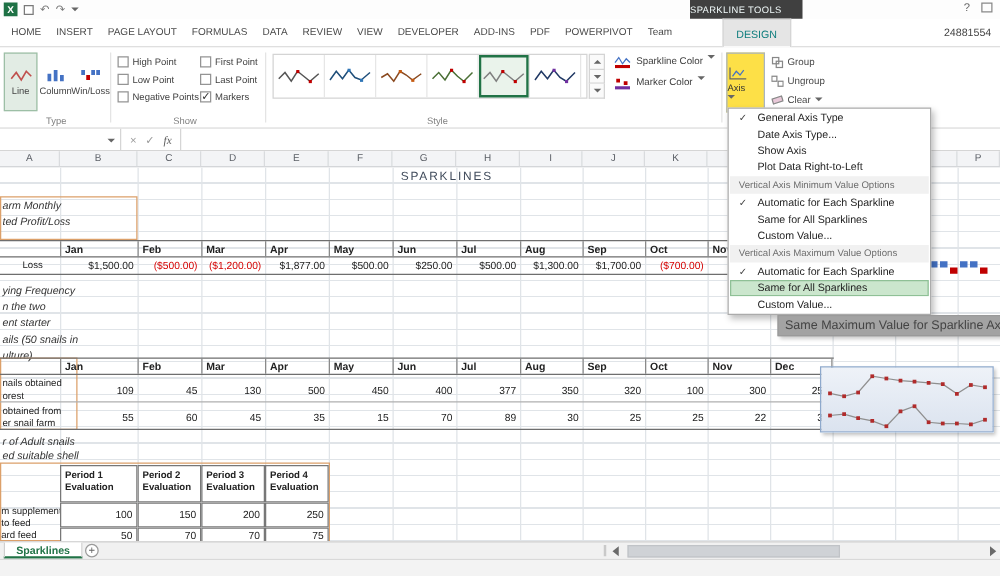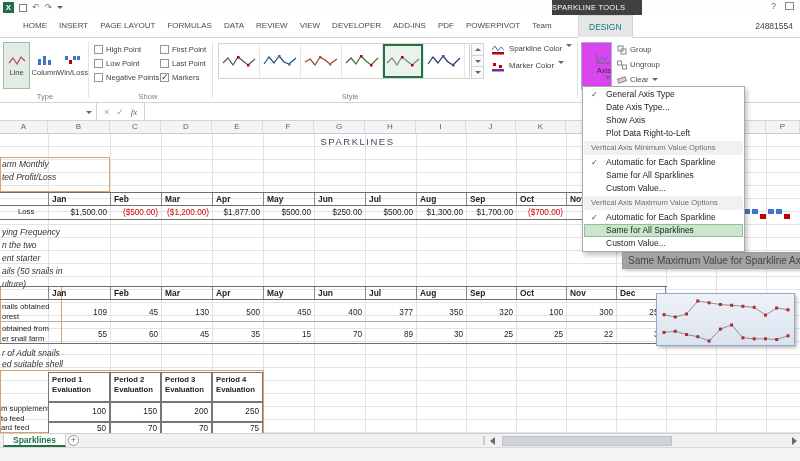--- a/index.html
+++ b/index.html
@@ -11,21 +11,21 @@
 .qat{position:absolute;left:3px;top:2px;display:flex;align-items:center;gap:5px}
 .logo{width:11px;height:11px;background:#1e7145;color:#fff;font-size:8px;font-weight:bold;line-height:11px;text-align:center}
 .saveicon{width:8px;height:8px;border:1px solid #7a7a7a;background:#fff}
 .qicon{font-size:9px;color:#7a7a7a;line-height:11px}
 .ctxgroup{position:absolute;left:552px;top:0;width:90px;height:26px;background:#404040;color:#f2fbfb;font-size:7.5px;line-height:15px;letter-spacing:.3px}
 .tbright{position:absolute;right:6px;top:1px;display:flex;gap:9px;align-items:center;font-size:9px;color:#666}
 .winicon{width:9px;height:8px;border:1px solid #888}
 
 
 .tabsrow{position:absolute;left:0;top:15px;right:0;height:23px;background:#fff;border-bottom:1px solid #d5d5d5}
-.tabs{display:flex;padding-left:17px}
+.tabs{display:flex;padding-left:3px}
 .tab{font-size:8px;color:#4a4a4a;line-height:22px;padding:0 6px;white-space:nowrap}
 .designtab{position:absolute;left:578px;top:0;height:23px;line-height:22px;padding:0 10px;font-size:8.5px;color:#0e7d7d;background:#e5e5e5;border:1px solid #d5d5d5;border-bottom:1px solid #fff}
 .userid{position:absolute;right:7px;top:0;line-height:22px;font-size:8.5px;color:#444}
 
 
 .ribbon{position:absolute;left:0;top:38px;right:0;height:65px;background:#fff;border-bottom:1px solid #d5d5d5}
 .gdiv{position:absolute;top:4px;bottom:4px;width:1px;background:#e4e4e4}
 .grouplabel{position:absolute;bottom:1px;font-size:7.5px;color:#808080;text-align:center}
 .bigbtn{position:absolute;top:4px;width:27px;height:47px;display:flex;flex-direction:column;align-items:center;justify-content:center;gap:2px;font-size:7.5px;color:#444;border:1px solid transparent}
 .bigbtn.active{background:#e2ece4;border-color:#9dbfa6}
@@ -35,21 +35,21 @@
 .cbx[data-checked="true"] .tick{display:block}
 .gallery{position:absolute;left:218px;top:5px;width:252px;height:36px;border:1px solid #d4d4d4;display:flex;background:#fff}
 .gitem{width:41px;height:100%;border-right:1px solid #e6e6e6;display:flex;align-items:center;justify-content:center}
 .gitem.selected{background:#eaf3eb;box-shadow:inset 0 0 0 2px #217346}
 .gitem svg polyline{fill:none;stroke-width:1.2}
 .gscroll{position:absolute;left:471px;top:5px;width:13px;height:36px;display:flex;flex-direction:column}
 .gsbtn{flex:1;border:1px solid #d4d4d4;border-top:none;display:flex;align-items:center;justify-content:center;background:#fafafa}
 .gsbtn.first{border-top:1px solid #d4d4d4}
 .colorbtn{position:absolute;left:491px;height:15px;display:flex;align-items:flex-start;gap:4px;font-size:7.8px;color:#3f3f3f}
 .smallbtn{position:absolute;height:13px;display:flex;align-items:center;gap:3px;font-size:7.8px;color:#4a4a4a;white-space:nowrap}
-.axisbtn{position:absolute;left:581px;top:4px;width:31px;height:48px;display:flex;flex-direction:column;align-items:flex-end;justify-content:center;gap:1px;font-size:7.5px;color:#333;background:#d946ef;border:1px solid #a8b4c0}
+.axisbtn{position:absolute;left:581px;top:4px;width:31px;height:48px;display:flex;flex-direction:column;align-items:flex-start;justify-content:center;gap:1px;font-size:7.5px;color:#333;background:#fde047;border:1px solid #a8b4c0}
 .caret{width:0;height:0;border-left:3px solid transparent;border-right:3px solid transparent;border-top:3px solid #666}
 .tri-up{width:0;height:0;border-left:3px solid transparent;border-right:3px solid transparent;border-bottom:3px solid #666}
 .morebar{width:7px;height:1.5px;background:#666;margin-bottom:1px}
 
 
 .menu{position:absolute;left:582px;top:86px;width:163px;background:#fff;border:1px solid #ababab;box-shadow:2px 3px 5px rgba(0,0,0,.25);z-index:100;padding:1px 0}
 .mh{height:14px;line-height:14px;background:#f1f1f1;color:#6e6e6e;font-size:7.7px;padding-left:7px;margin:1px}
 .mi{height:13px;line-height:13px;font-size:8.5px;color:#1e1e1e;padding-left:22px;position:relative;margin:0 1px;white-space:nowrap}
 .mi .mcheck{position:absolute;left:7px;top:0;font-size:8px;color:#444}
 .mi.hl{background:#cbe6cd;box-shadow:inset 0 0 0 1px #8fc096}

